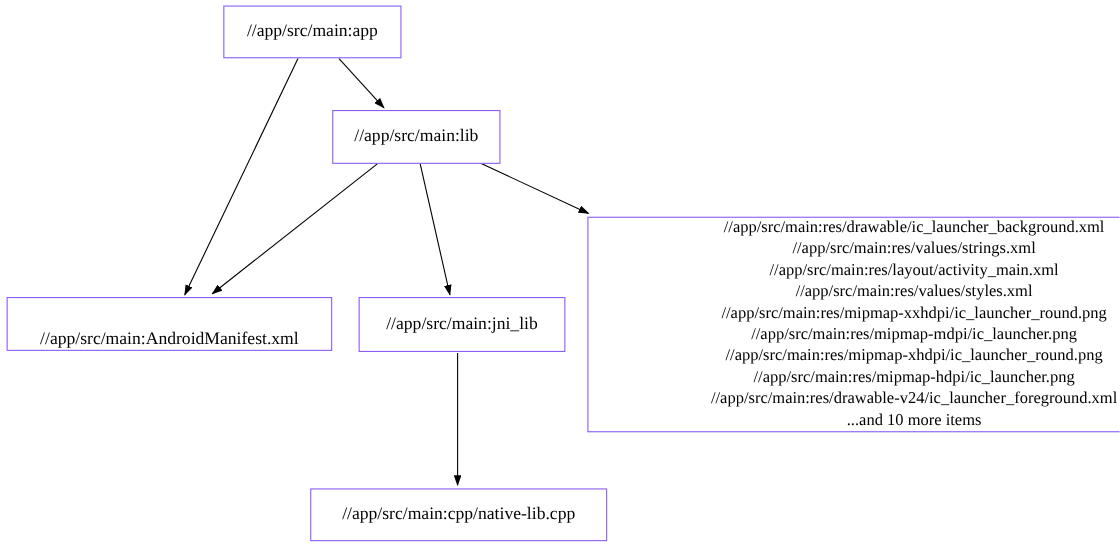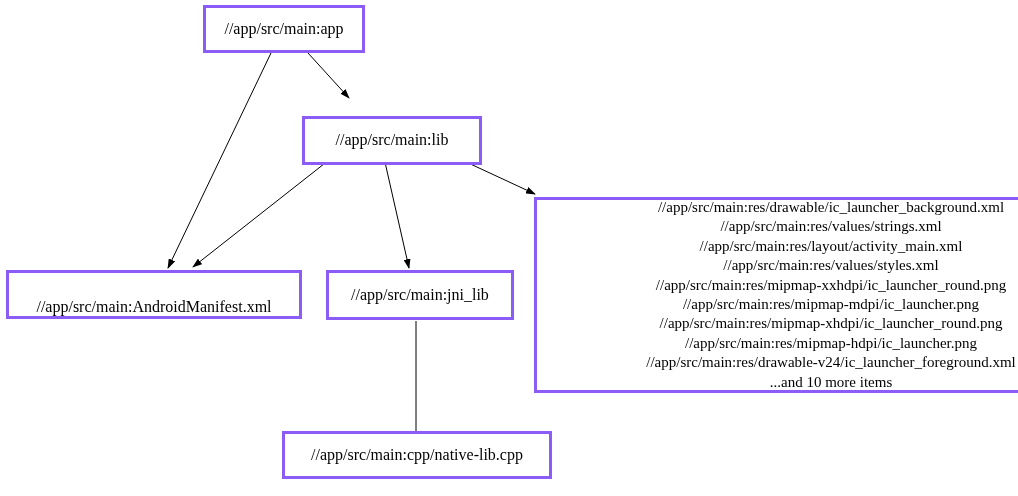--- a/index.html
+++ b/index.html
@@ -19,21 +19,21 @@
     position: absolute;
     left: 0;
     top: 0;
     width: 1018px;
     height: 496px;
     pointer-events: none;
   }
   .node {
     position: absolute;
     box-sizing: border-box;
-    border: 3px solid #8b5cf6;
+    border: 1px solid #8b5cf6;
     background: #ffffff;
     color: #000000;
     display: flex;
     align-items: center;
     justify-content: center;
     text-align: center;
     font-size: 16px;
     line-height: 1.15;
   }
   .node.multiline {
@@ -59,21 +59,21 @@
     <line x1="343" y1="149" x2="193" y2="267" stroke="#000000" stroke-width="1" marker-end="url(#arrow)"></line>
     <line x1="382" y1="149" x2="409" y2="268" stroke="#000000" stroke-width="1" marker-end="url(#arrow)"></line>
     <line x1="436" y1="148" x2="535" y2="194" stroke="#000000" stroke-width="1" marker-end="url(#arrow)"></line>
     <line x1="416" y1="321" x2="416" y2="441" stroke="#000000" stroke-width="1" marker-end="url(#arrow)"></line>
   </svg>
 
   <div class="node" style="left:203px; top:5px; width:162px; height:48px;">
     <span>//app/src/main:app</span>
   </div>
 
-  <div class="node" style="left:302px; top:100px; width:180px; height:49px;margin-top:16px;">
+  <div class="node" style="left:302px; top:100px; width:153px; height:49px;">
     <span>//app/src/main:lib</span>
   </div>
 
   <div class="node" style="left:6px; top:270px; width:296px; height:49px;align-items:flex-end;">
     <span>//app/src/main:AndroidManifest.xml</span>
   </div>
 
   <div class="node" style="left:326px; top:270px; width:188px; height:50px;">
     <span>//app/src/main:jni_lib</span>
   </div>
@@ -84,17 +84,17 @@
 //app/src/main:res/layout/activity_main.xml
 //app/src/main:res/values/styles.xml
 //app/src/main:res/mipmap-xxhdpi/ic_launcher_round.png
 //app/src/main:res/mipmap-mdpi/ic_launcher.png
 //app/src/main:res/mipmap-xhdpi/ic_launcher_round.png
 //app/src/main:res/mipmap-hdpi/ic_launcher.png
 //app/src/main:res/drawable-v24/ic_launcher_foreground.xml
 ...and 10 more items</span>
   </div>
 
-  <div class="node" style="left:282px; top:431px; width:270px; height:48px;text-align:center;">
+  <div class="node" style="left:282px; top:444px; width:270px; height:48px;text-align:center;">
     <span>//app/src/main:cpp/native-lib.cpp</span>
   </div>
 
 </div>
 
 </body></html>

